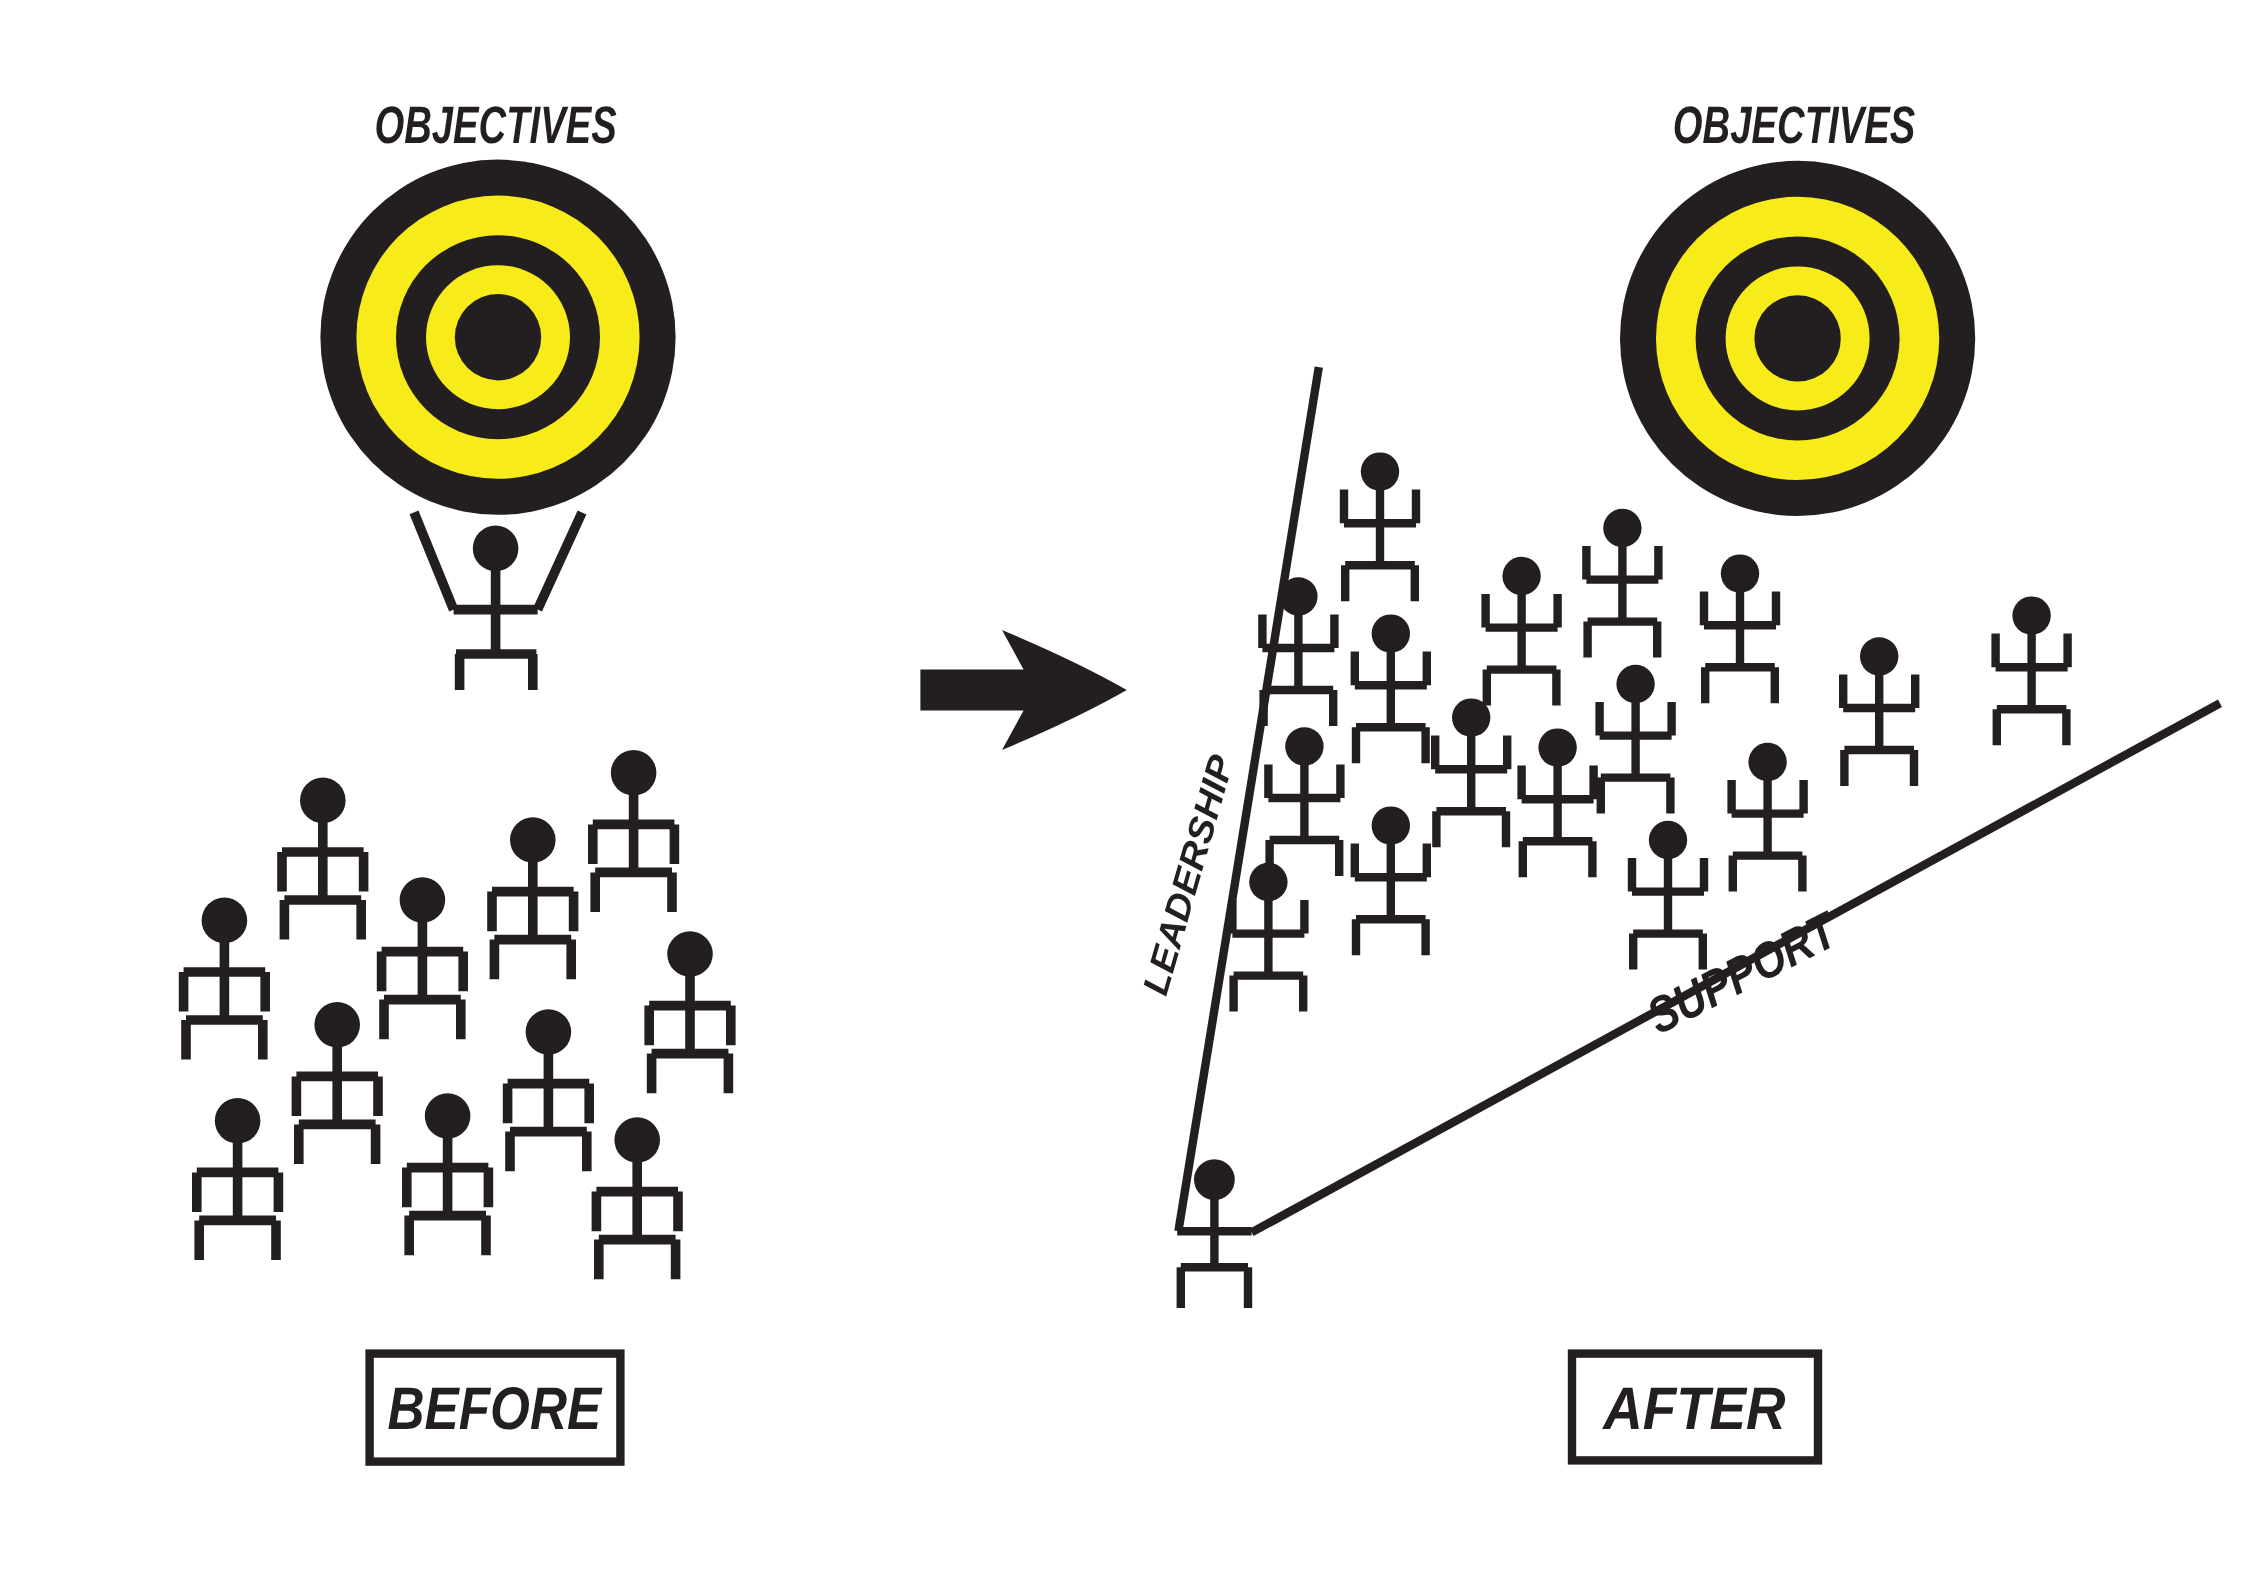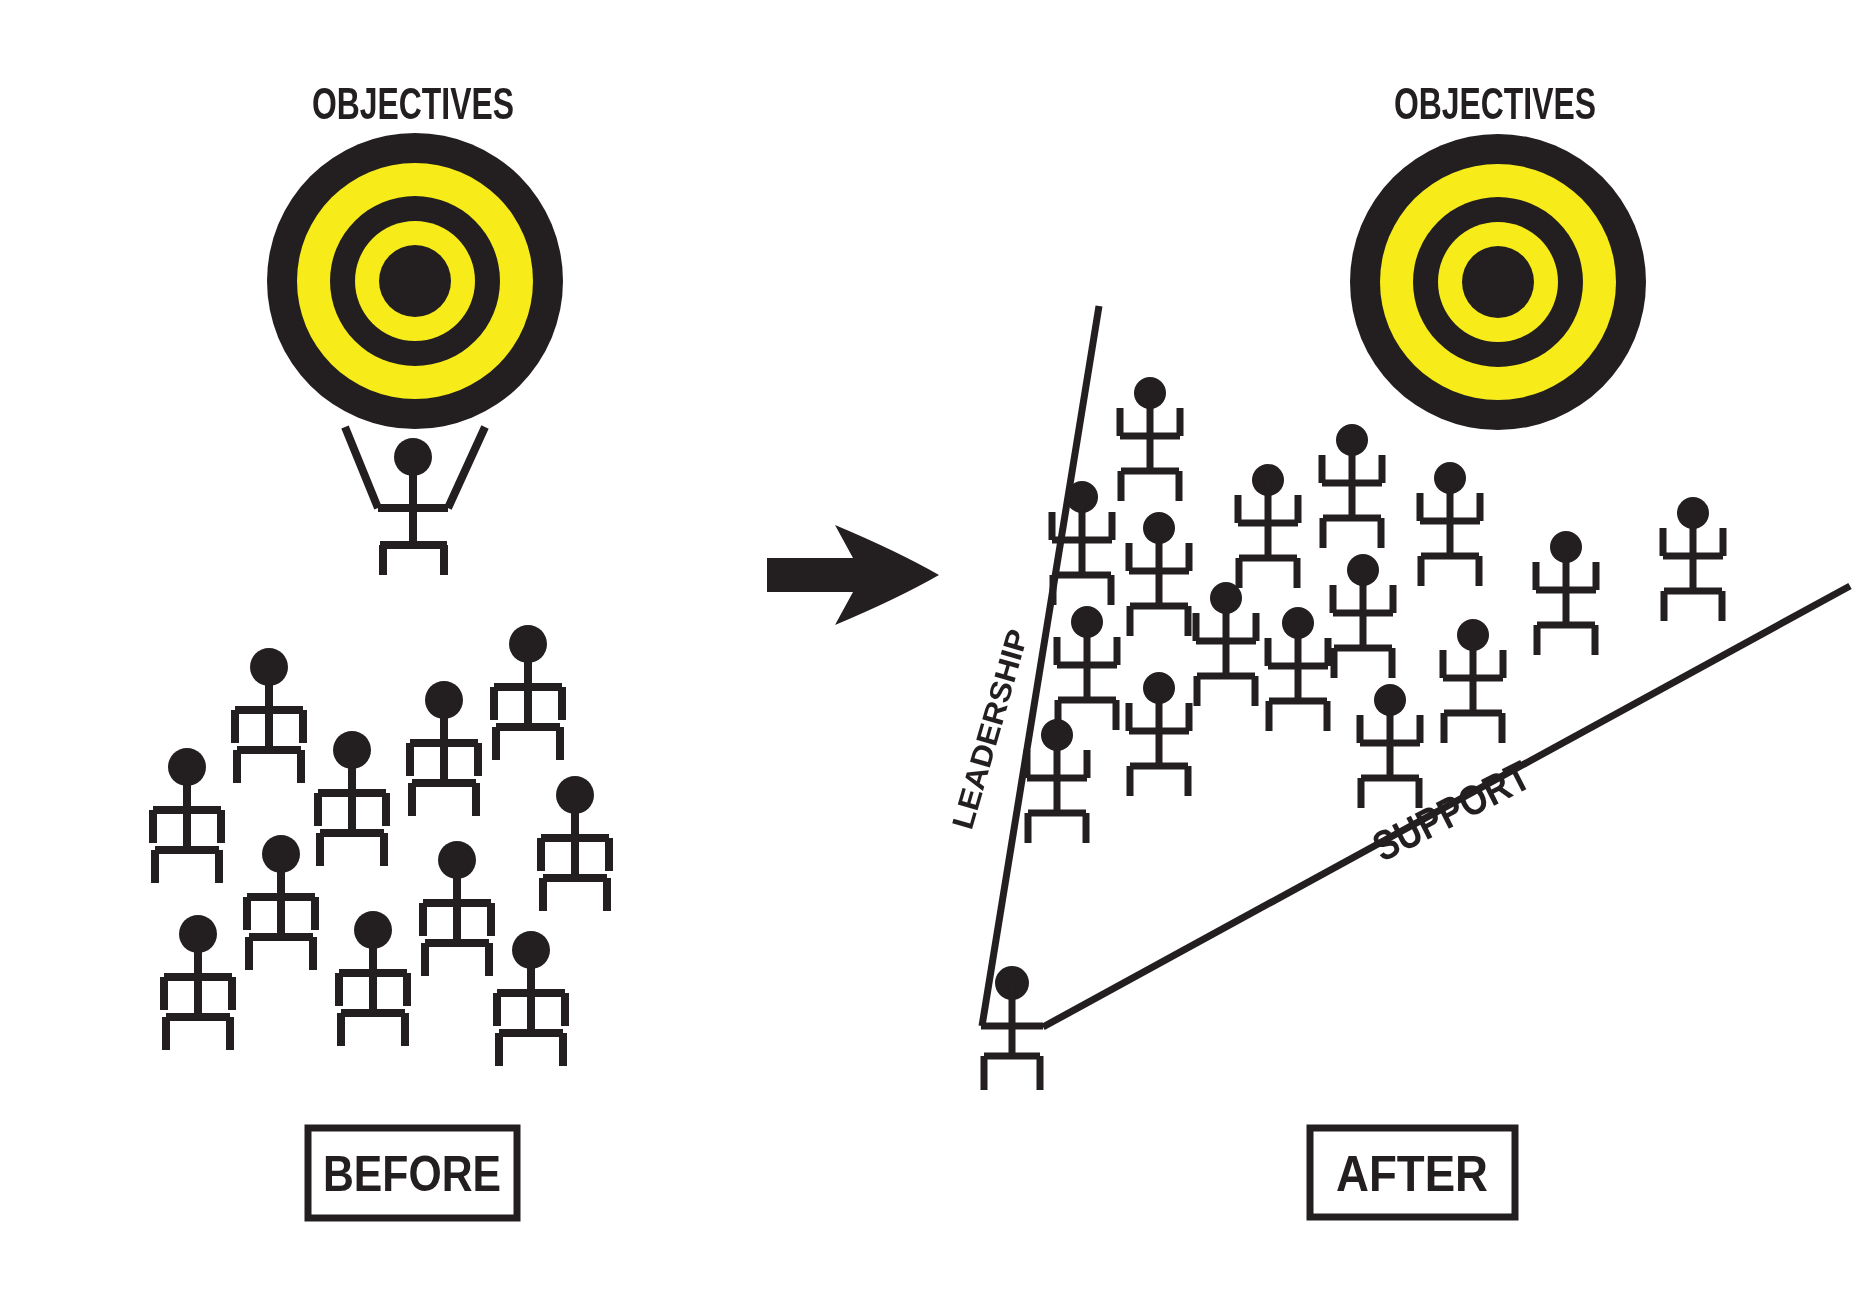--- a/index.html
+++ b/index.html
@@ -6,20 +6,21 @@
     margin: 0;
     padding: 0;
     background: #ffffff;
   }
   .stage {
     position: relative;
     width: 1875px;
     height: 1313px;
     background: #ffffff;
     overflow: hidden;
+    font-style: italic;
   }
   svg { display: block; }
   text {
     font-family: "Liberation Sans", sans-serif;
     font-weight: 700;
   }
   .obj-label    { font-size: 44px; }
   .panel-label  { font-size: 50px; }
   .leadership-label { font-size: 30px; }
   .support-label    { font-size: 42px; }

